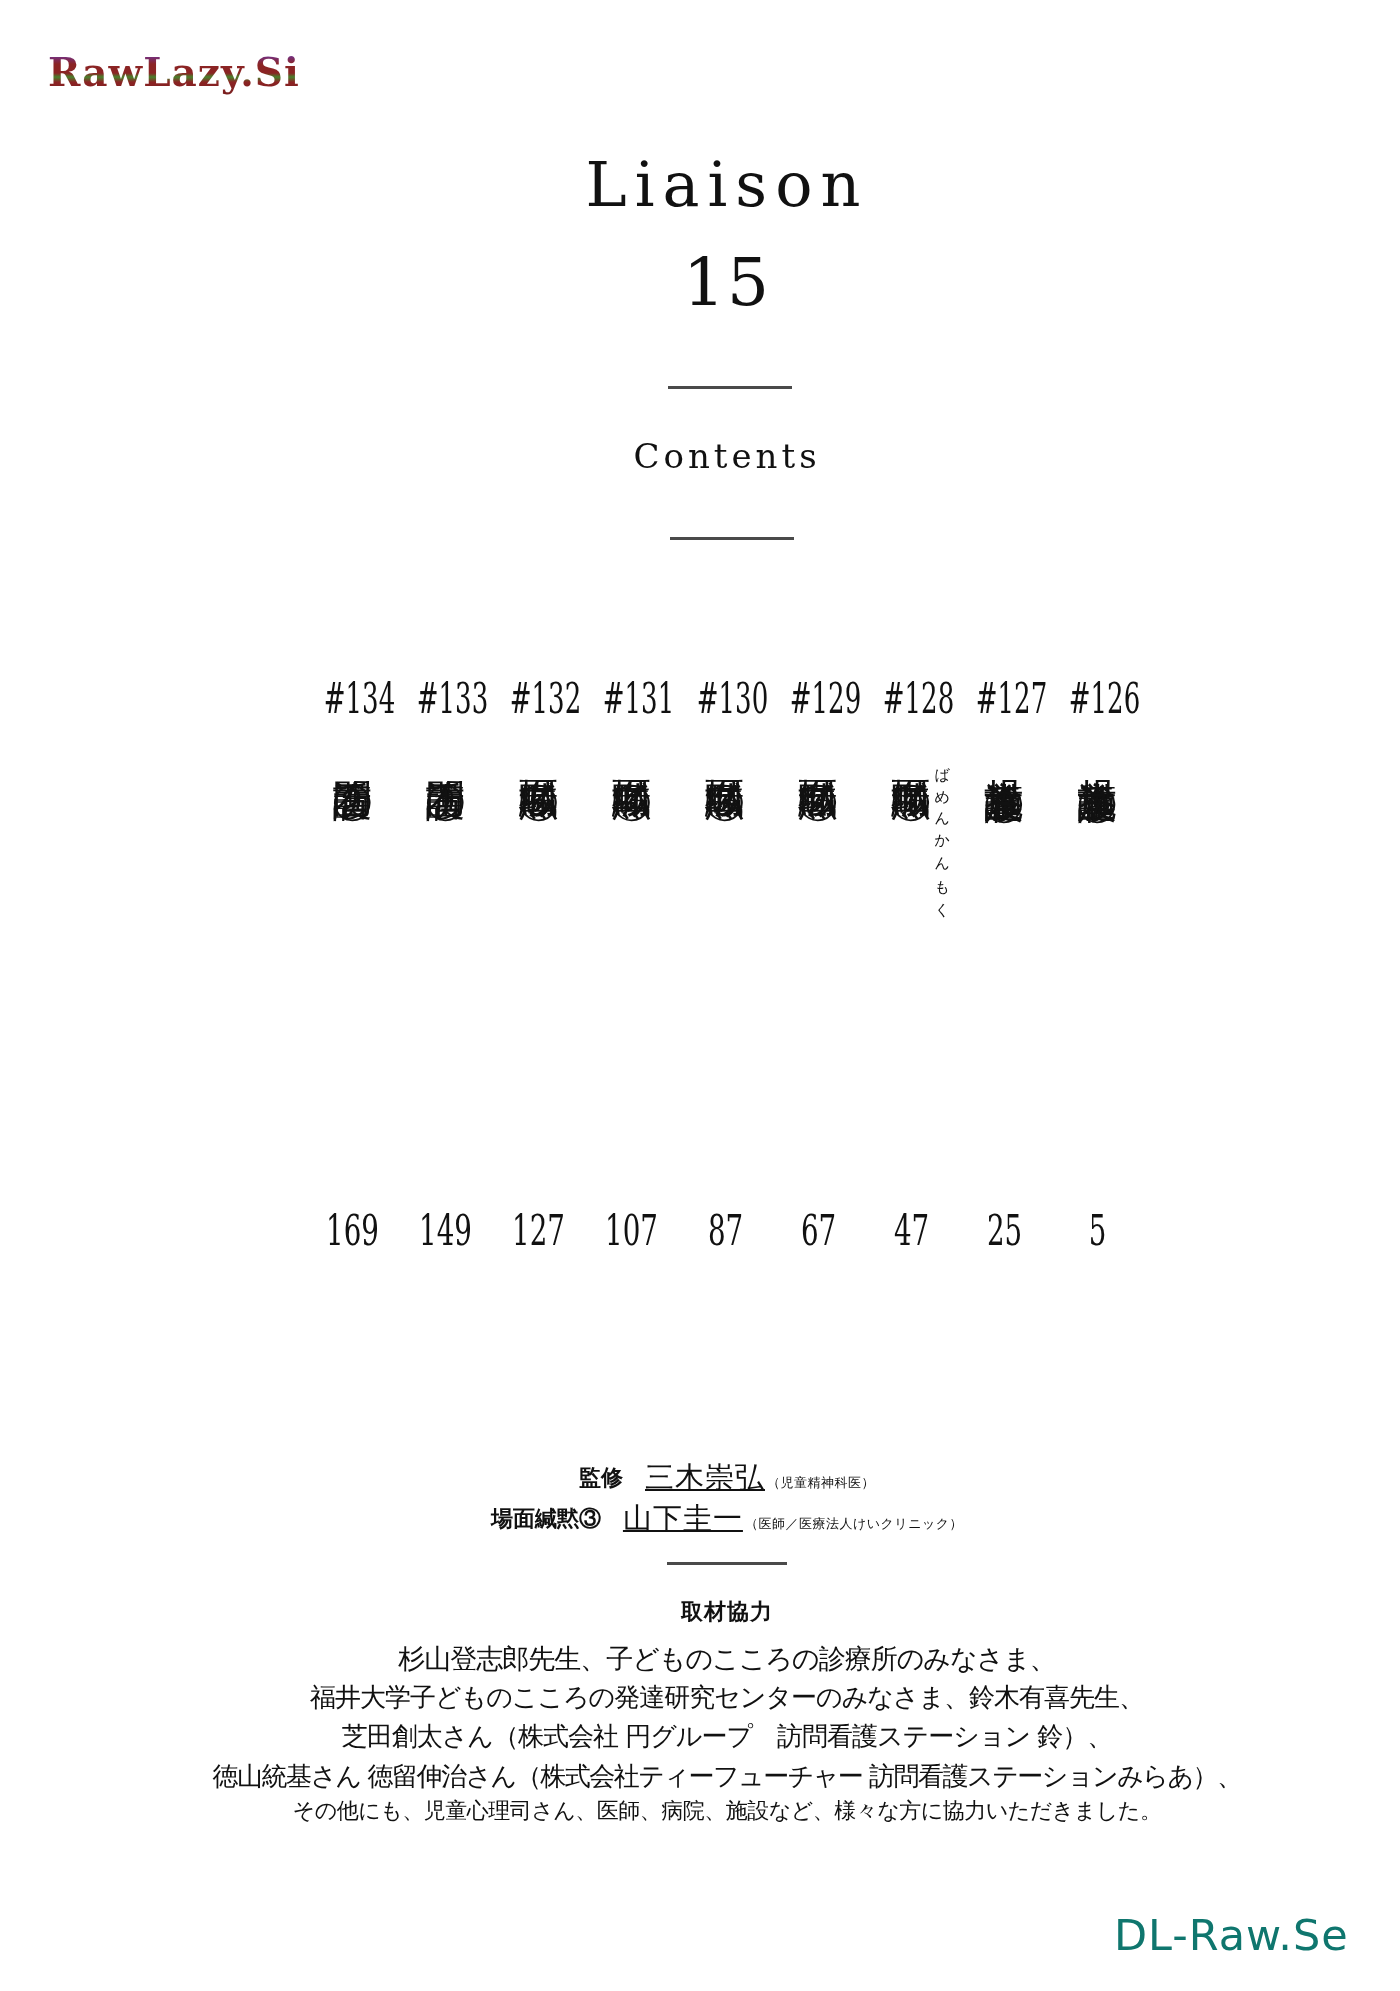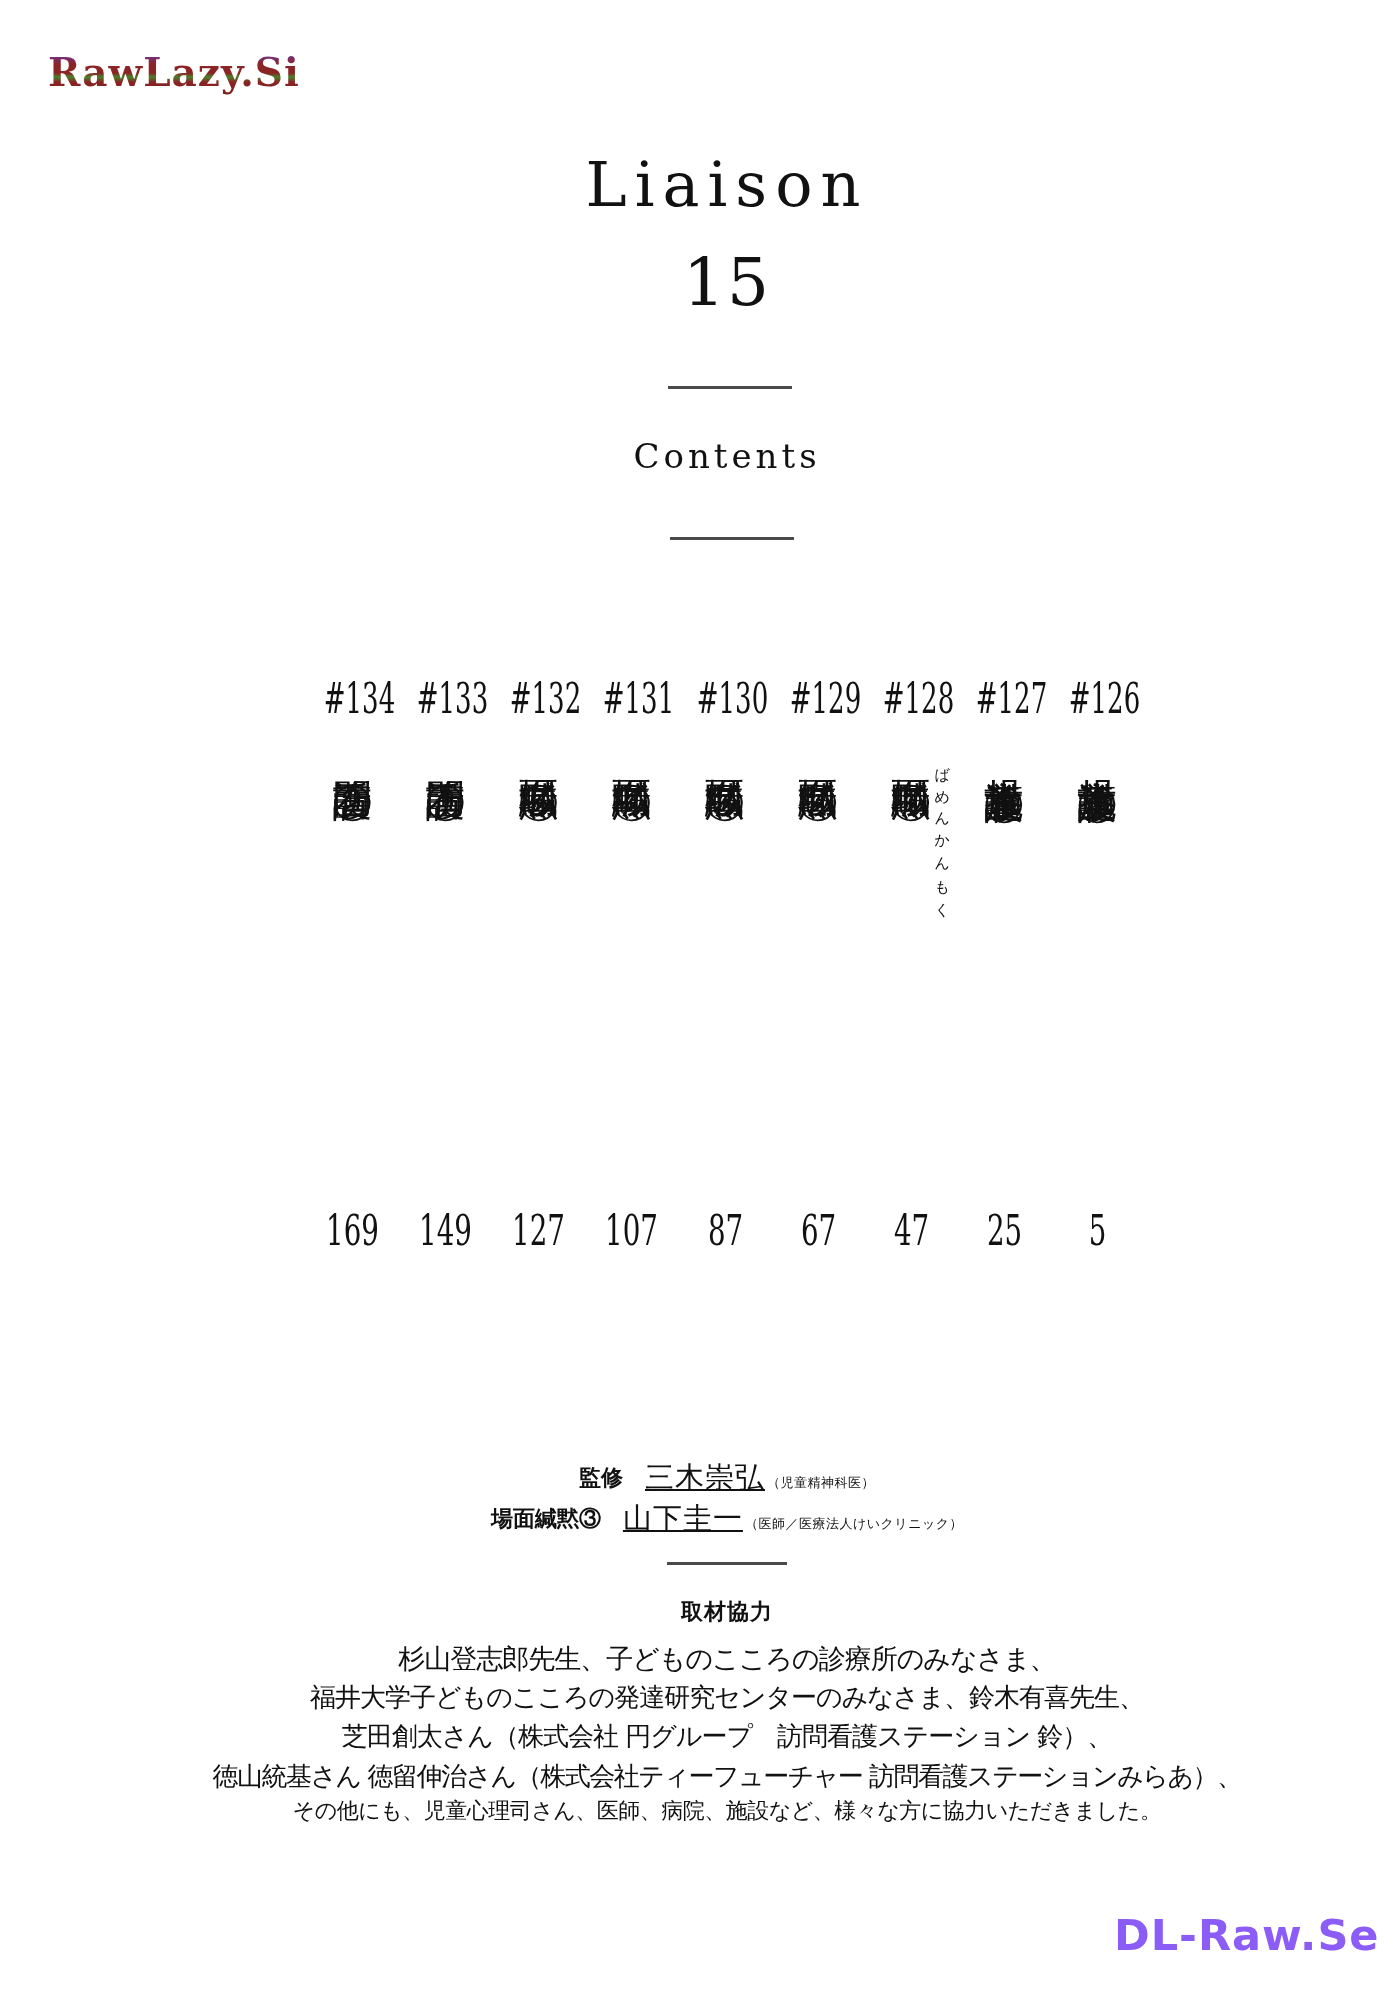--- a/index.html
+++ b/index.html
@@ -73,21 +73,21 @@
   .ack-line{white-space:nowrap;}
   .ack-line-0{top:1642px;font-size:27px;line-height:33px;letter-spacing:-1px;}
   .ack-line-1{top:1681px;font-size:26px;line-height:33px;letter-spacing:-1px;}
   .ack-line-2{top:1720px;font-size:26px;line-height:33px;letter-spacing:-1px;}
   .ack-line-3{top:1760px;font-size:26px;line-height:33px;letter-spacing:-1.5px;}
   .ack-line-4{top:1797px;font-size:22px;line-height:28px;letter-spacing:-0.5px;}
 
   .watermark-bottom{
     position:absolute;left:1114px;top:1912px;line-height:46px;
     font-family:"DejaVu Sans","Liberation Sans",sans-serif;
-    font-weight:bold;font-size:43px;color:#8b5cf6;letter-spacing:1px;
+    font-weight:normal;font-size:43px;color:#0f766e;letter-spacing:1px;
   }
 </style>
 </head>
 <body>
 
 <div class="logo">RawLazy.Si</div>
 
 <div class="centered serif series-title">Liaison</div>
 <div class="centered serif volume-no">15</div>
 

